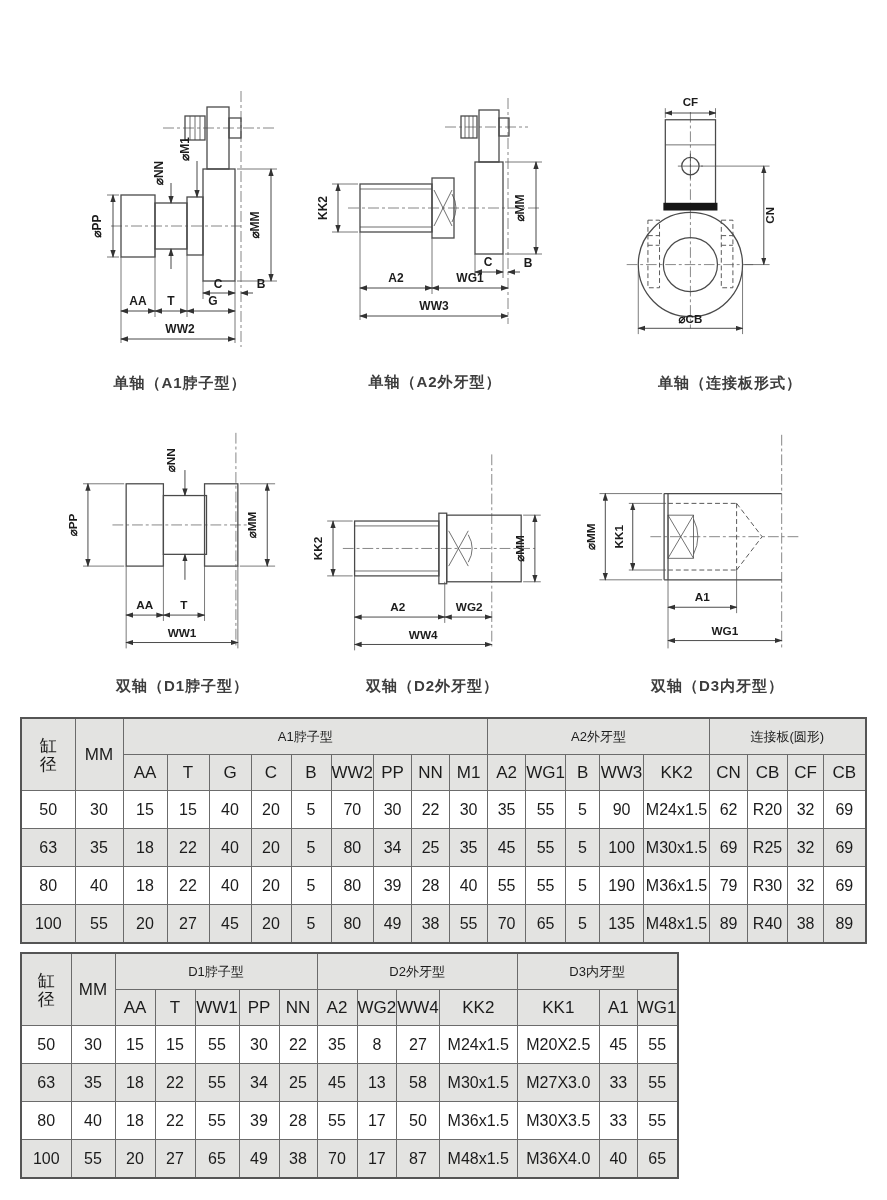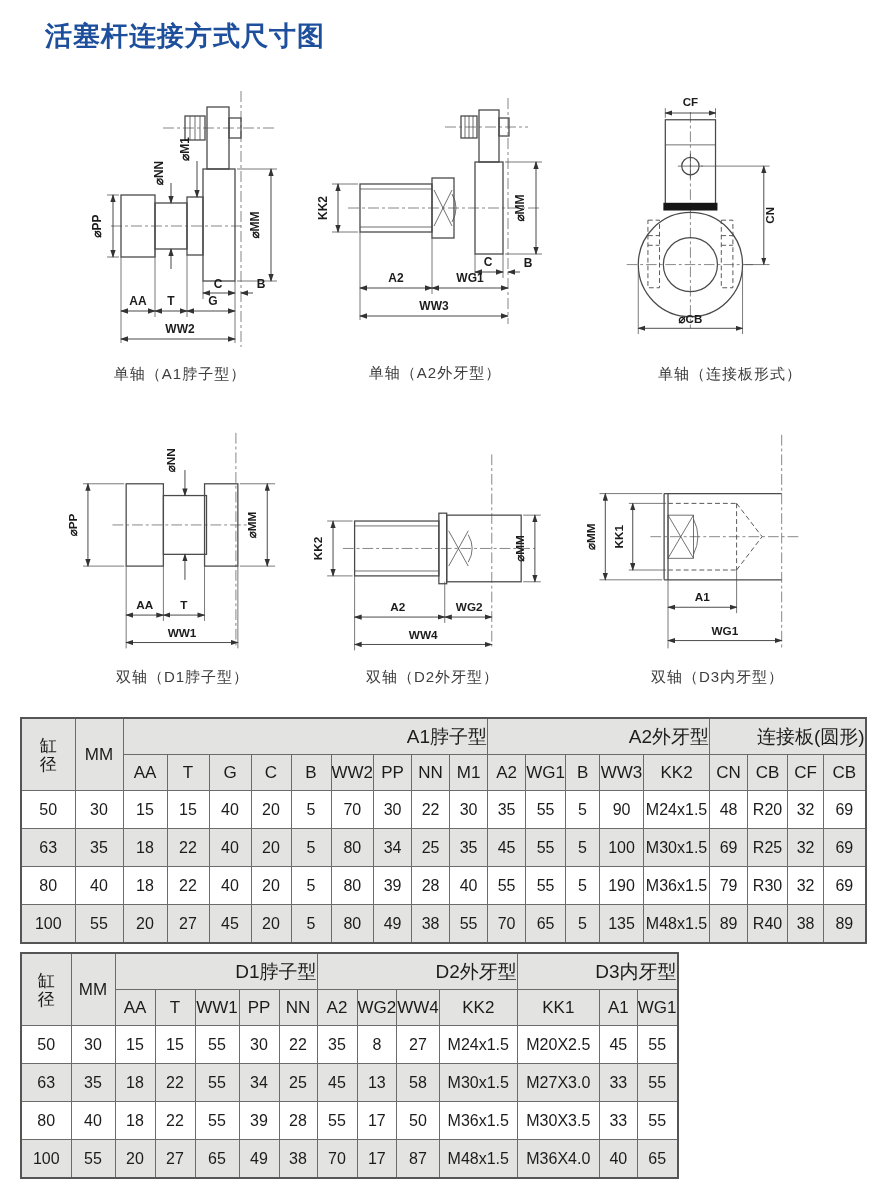--- a/index.html
+++ b/index.html
@@ -1,48 +1,47 @@
 <!DOCTYPE html>
 <html><head>
 <meta charset="utf-8">
 <style>
   html,body{margin:0;padding:0;background:#fff;}
   #page{position:relative;width:887px;height:1200px;background:#ffffff;
         font-family:"Liberation Sans", sans-serif;overflow:hidden;}
   #title{position:absolute;left:45px;top:18px;font-size:27px;font-weight:bold;
          color:#1d4f9c;letter-spacing:1px;}
   .cell{position:absolute;display:flex;flex-direction:column;align-items:center;}
-  .cap{font-size:15px;font-weight:normal;color:#3d3d3d;letter-spacing:1px;margin-top:0;}
+  .cap{font-size:15px;font-weight:bold;color:#3d3d3d;letter-spacing:1px;margin-top:9px;}
   
   .sh{fill:none;stroke:#4a4a4a;stroke-width:1.3;}
   .thin{fill:none;stroke:#4a4a4a;stroke-width:.8;}
   .cl{fill:none;stroke:#787878;stroke-width:.9;stroke-dasharray:11 3 3 3;}
   .hid{fill:none;stroke:#555;stroke-width:1;stroke-dasharray:5 3;}
   .dim{fill:none;stroke:#333;stroke-width:.9;}
   .ext{fill:none;stroke:#555;stroke-width:.8;}
   .lbl{font:bold 12px "Liberation Sans",sans-serif;fill:#1c1c1c;text-anchor:middle;}
   .band{fill:#161616;stroke:none;}
   
   .tbl{border-collapse:collapse;table-layout:fixed;border:2px solid #555;background:#fff;position:absolute;}
   .tbl th,.tbl td{border:1px solid #6b6b6b;text-align:center;vertical-align:middle;
      padding:0;overflow:hidden;white-space:nowrap;color:#1c1c1c;}
   .tbl thead th{background:#e3e3e1;font-weight:normal;font-size:17px;height:35px;}
-  .tbl thead th.grp{font-size:19px;text-align:right;}
+  .tbl thead th.grp{font-size:13px;}
   .tbl td{height:37px;font-size:16px;background:#fff;}
   .tbl tbody tr:nth-child(even) td{background:#e3e3e1;}
   .tbl th div{line-height:19px;font-size:17px;}
   #tbl1{left:20px;top:717px;}
   #tbl2{left:20px;top:952px;}
 </style>
 </head>
 <body>
 
 <div id="page">
 
-  <div id="title">活塞杆连接方式尺寸图</div>
 
   <div class="cell" style="left:55px;top:85px;width:250px;">
     <svg width="250" height="280" viewBox="0 0 250 280">
       <defs>
           <marker id="ar1" markerWidth="9" markerHeight="8" refX="8" refY="3" orient="auto-start-reverse">
             <path d="M0,0 L9,3 L0,6 Z" fill="#333"></path>
           </marker>
         </defs>
       <line class="cl" x1="186" y1="6" x2="186" y2="262"></line>
       <line class="cl" x1="108" y1="43" x2="222" y2="43"></line>
@@ -389,21 +388,21 @@
           <td>5</td>
           <td>70</td>
           <td>30</td>
           <td>22</td>
           <td>30</td>
           <td>35</td>
           <td>55</td>
           <td>5</td>
           <td>90</td>
           <td>M24x1.5</td>
-          <td>48</td>
+          <td>62</td>
           <td>R20</td>
           <td>32</td>
           <td>69</td>
         </tr>
         <tr>
           <td>63</td>
           <td>35</td>
           <td>18</td>
           <td>22</td>
           <td>40</td>

